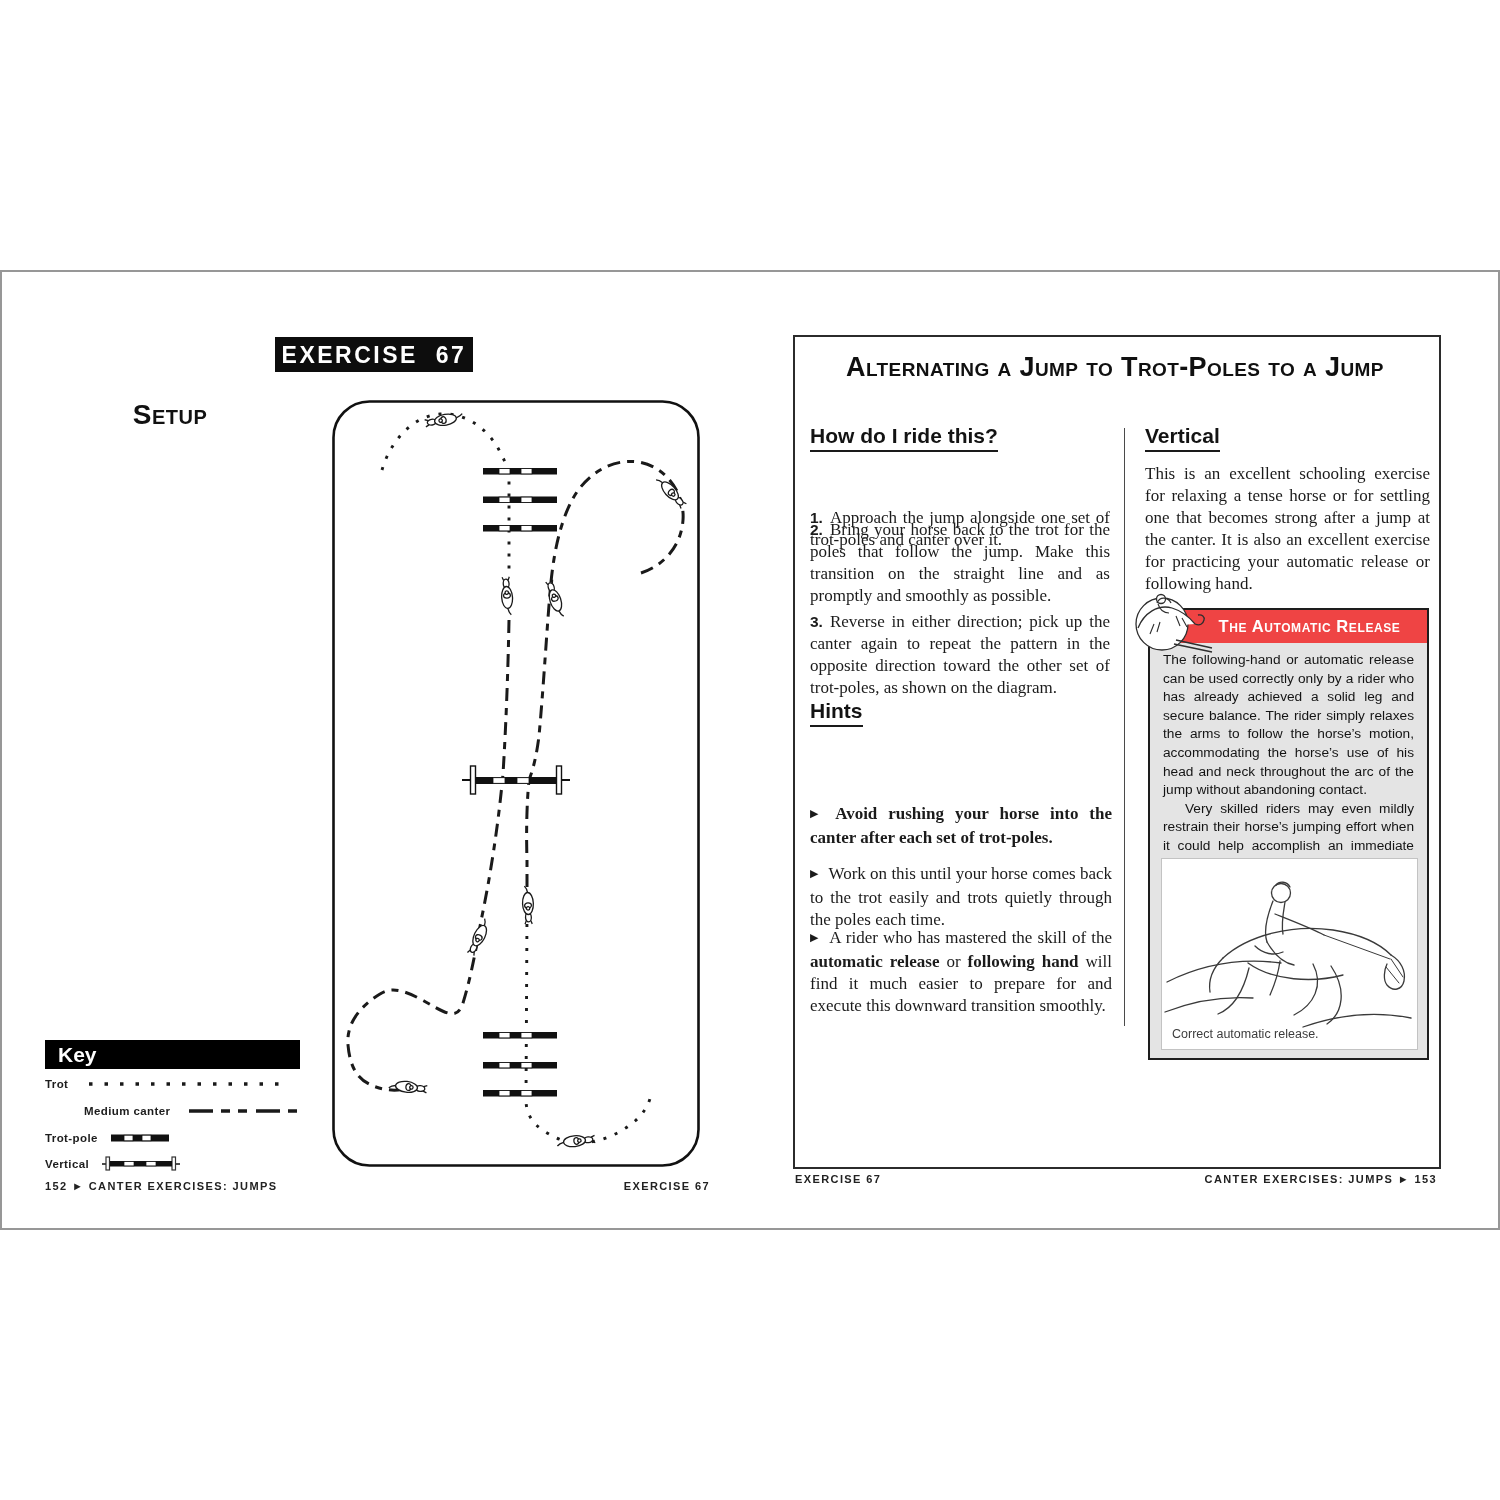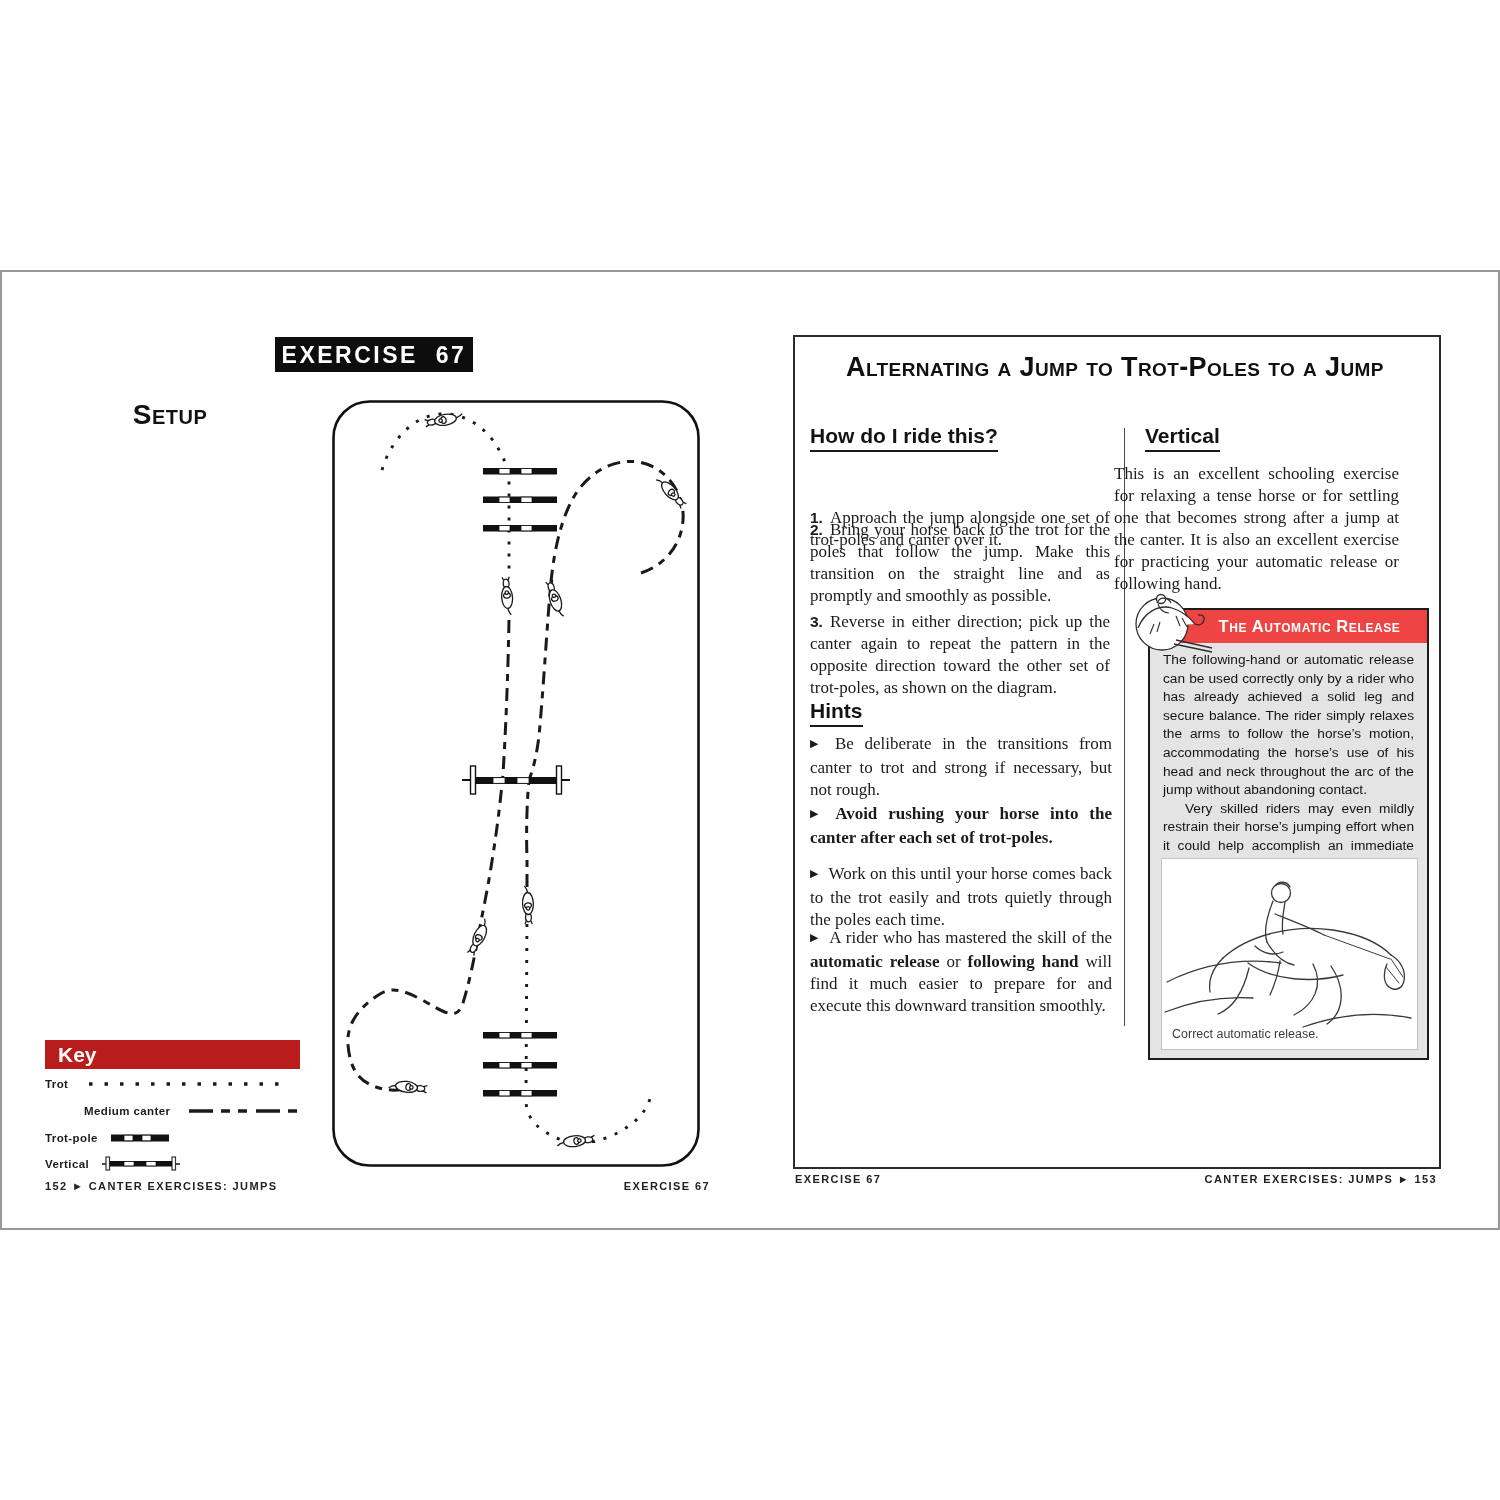--- a/index.html
+++ b/index.html
@@ -9,21 +9,21 @@
   .frame{left:0;top:270px;width:1496px;height:956px;border:2px solid #979797;background:#fff;}
 
   
   .badge{left:275px;top:337px;width:198px;height:35px;background:#0d0d0d;color:#fff;
          font-weight:bold;font-size:23px;letter-spacing:2.5px;word-spacing:9px;
          text-align:center;line-height:36px;font-family:"Liberation Sans",sans-serif;}
   .setup-h{left:45px;top:399px;width:250px;text-align:center;font-weight:bold;font-size:28px;
            font-variant:small-caps;letter-spacing:0.5px;color:#111;}
   .setup-t{left:45px;top:432px;width:238px;font-family:"Liberation Serif",serif;
            font-size:17px;line-height:22.3px;color:#1b1b1b;}
-  .keybar{left:45px;top:1040px;width:255px;height:29px;background:#b91c1c;color:#fff;
+  .keybar{left:45px;top:1040px;width:255px;height:29px;background:#000000;color:#fff;
           font-weight:bold;font-size:21px;line-height:29px;padding-left:13px;box-sizing:border-box;}
   .keyrow{height:18px;}
   .keyrow .klabel{font-weight:bold;font-size:11.5px;letter-spacing:0.4px;color:#1d1d1d;
                   display:inline-block;vertical-align:middle;}
   .keyrow svg{vertical-align:middle;}
   .pgfoot{font-weight:bold;font-size:11px;letter-spacing:1.4px;color:#222;
           font-family:"Liberation Sans","DejaVu Sans",sans-serif;}
 
   
   .rbox{left:793px;top:335px;width:644px;height:830px;border:2px solid #2b2b2b;background:#fff;}
@@ -194,37 +194,34 @@
     <span class="stepnum">2.</span><span>Bring your horse back to the trot for the poles that follow the jump. Make this transition on the straight line and as promptly and smoothly as possible.</span>
   </div>
   <div class="abs serifp" style="left:810px;top:611px;width:300px;">
     <span class="stepnum">3.</span><span>Reverse in either direction; pick up the canter again to repeat the pattern in the opposite direction toward the other set of trot-poles, as shown on the diagram.</span>
   </div>
 
   <div class="abs colh" style="left:810px;top:699px;">
     <span>Hints</span>
   </div>
 
-  <div class="abs serifp" style="left:810px;top:733px;width:302px;">
-    <span class="hintmark">▶</span><span>Be deliberate in the transitions from canter to trot and strong if necessary, but not rough.</span>
-  </div>
   <div class="abs serifp" style="left:810px;top:803px;width:302px;font-weight:bold;">
     <span class="hintmark">▶</span><span>Avoid rushing your horse into the canter after each set of trot-poles.</span>
   </div>
   <div class="abs serifp" style="left:810px;top:863px;width:302px;">
     <span class="hintmark">▶</span><span>Work on this until your horse comes back to the trot easily and trots quietly through the poles each time.</span>
   </div>
   <div class="abs serifp" style="left:810px;top:927px;width:302px;">
     <span class="hintmark">▶</span><span>A rider who has mastered the skill of the <b>automatic release</b> or <b>following hand</b> will find it much easier to prepare for and execute this downward transition smoothly.</span>
   </div>
 
   <div class="abs colh" style="left:1145px;top:424px;">
     <span>Vertical</span>
   </div>
-  <div class="abs serifp" style="left:1114px;top:463px;width:285px;">This is an excellent schooling exercise for relaxing a tense horse or for settling one that becomes strong after a jump at the canter. It is also an excellent exercise for practicing your automatic release or following hand.</div>
+  <div class="abs serifp" style="left:1145px;top:463px;width:285px;">This is an excellent schooling exercise for relaxing a tense horse or for settling one that becomes strong after a jump at the canter. It is also an excellent exercise for practicing your automatic release or following hand.</div>
 
   <div class="abs relpanel">
     <div class="relbar">The Automatic Release</div>
     <div class="reltext">
       <div>The following-hand or automatic release can be used correctly only by a rider who has already achieved a solid leg and secure balance. The rider simply relaxes the arms to follow the horse’s motion, accommodating the horse’s use of his head and neck throughout the arc of the jump without abandoning contact.</div>
       <div class="p2">Very skilled riders may even mildly restrain their horse’s jumping effort when it could help accomplish an immediate shortening of stride or turn upon landing after a jump.</div>
     </div>
     <div class="inset">
       <svg width="253" height="188" viewBox="0 0 253 178" fill="none" stroke="#3a3a3a" stroke-width="1.3" stroke-linecap="round">
         <path d="M4,118 C40,100 80,94 118,99"></path>

